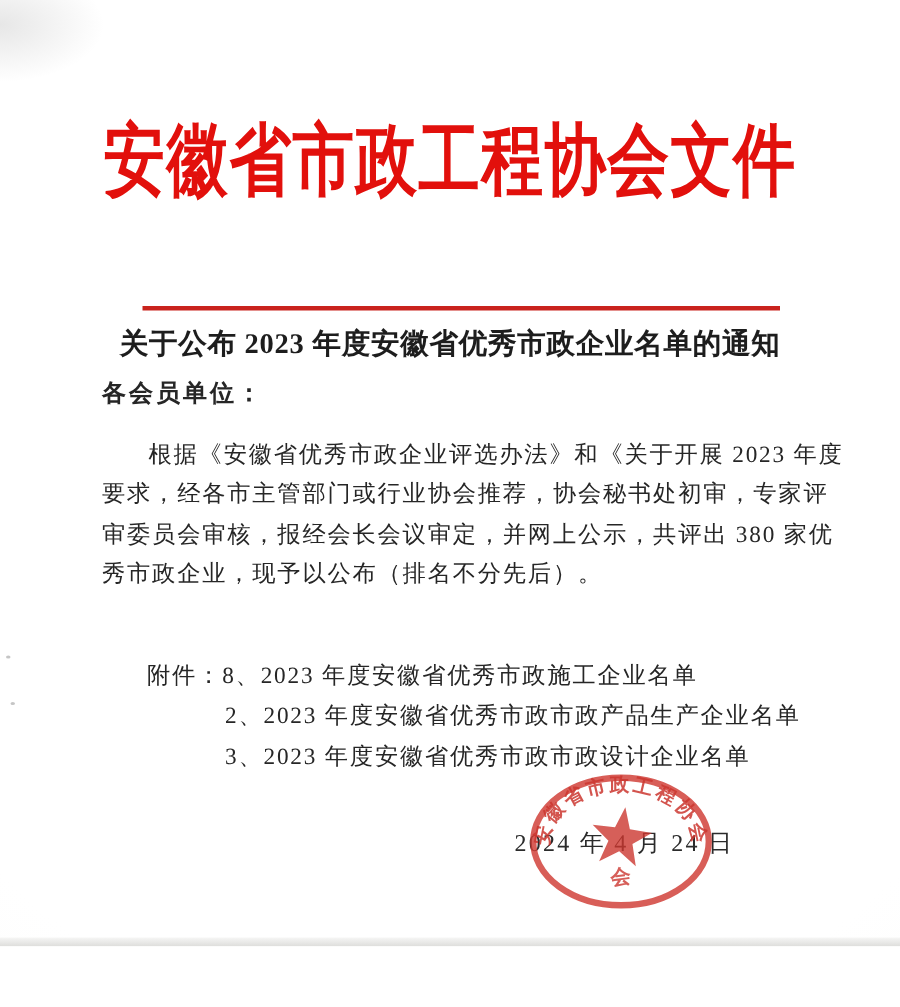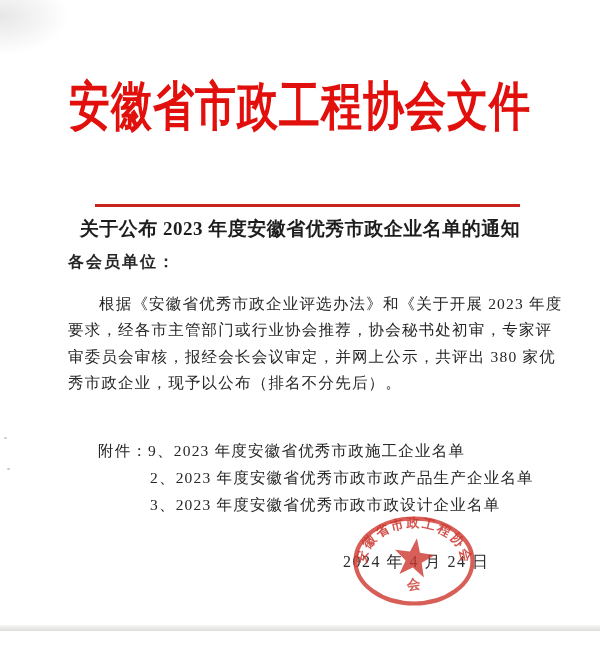--- a/index.html
+++ b/index.html
@@ -117,21 +117,21 @@
 
   <div class="body-paragraph">
     <div class="line indent">根据《安徽省优秀市政企业评选办法》和《关于开展 2023 年度</div>
     <div class="line">要求，经各市主管部门或行业协会推荐，协会秘书处初审，专家评</div>
     <div class="line">审委员会审核，报经会长会议审定，并网上公示，共评出 380 家优</div>
     <div class="line">秀市政企业，现予以公布（排名不分先后）。</div>
   </div>
 
   <div class="attachments">
     <div class="att-line">
-      <span class="att-label">附件：</span><span>9、2023 年度安徽省优秀市政施工企业名单</span>
+      <span class="att-label">附件：</span><span>8、2023 年度安徽省优秀市政施工企业名单</span>
     </div>
     <div class="att-line cont">2、2023 年度安徽省优秀市政市政产品生产企业名单</div>
     <div class="att-line cont">3、2023 年度安徽省优秀市政市政设计企业名单</div>
   </div>
 
   <div class="issue-date">2024 年 4 月 24 日</div>
 
   <svg class="seal" viewBox="0 0 130 98" xmlns="http://www.w3.org/2000/svg">
     <defs>
       <path id="sealArc" d="M 19.9 60.6 A 48 34.5 0 1 1 110.1 60.6" fill="none"></path>

